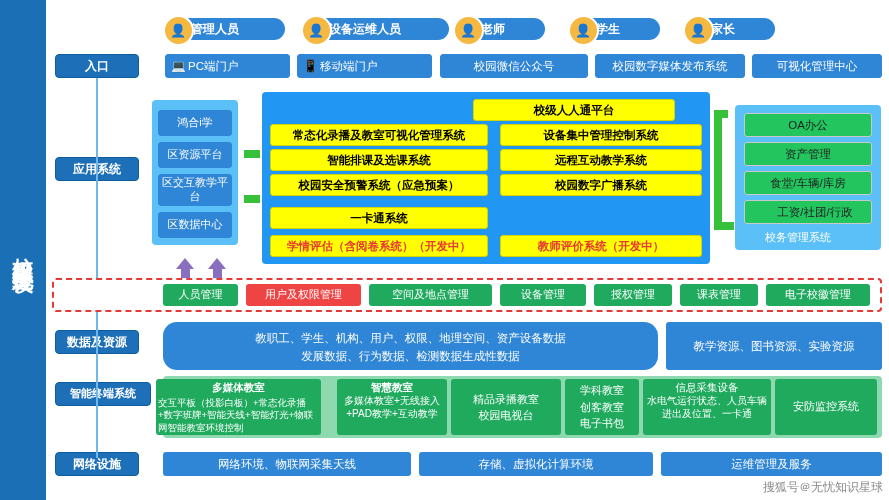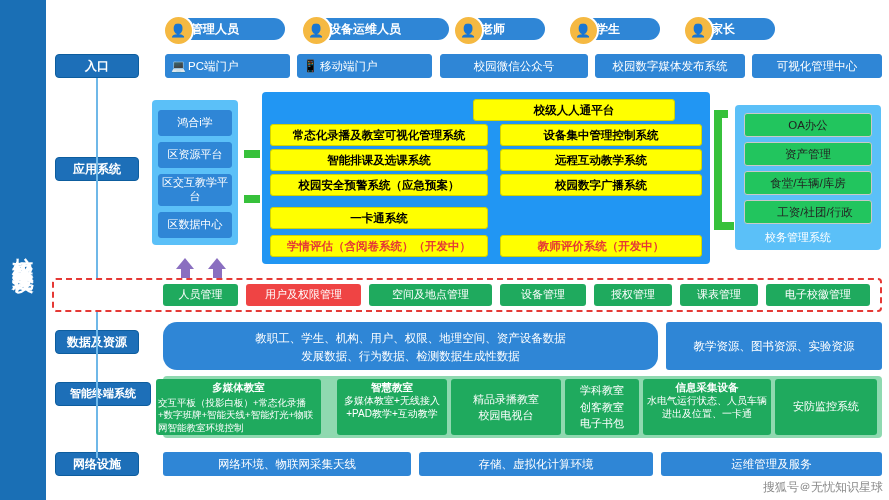--- a/index.html
+++ b/index.html
@@ -235,21 +235,21 @@
     <div style="line-height:1.5;">精品录播教室<br>校园电视台</div>
   </div>
 
   <div class="box" style="left:565px;top:379px;width:74px;height:56px;background:#1faa5e;color:#fff;font-size:11px;">
     <div style="line-height:1.5;white-space:pre-line;">学科教室
 创客教室
 电子书包</div>
   </div>
 
   <div class="box" style="left:643px;top:379px;width:128px;height:56px;background:#1faa5e;color:#fff;font-size:10px;flex-direction:column;justify-content:flex-start;padding-top:2px;">
-    <div style="font-weight:bold;font-size:10.5px;">信息采集设备</div>
+    <div style="font-weight:normal;font-size:10.5px;">信息采集设备</div>
     <div style="line-height:1.3;">水电气运行状态、人员车辆进出及位置、一卡通</div>
   </div>
 
   <div class="box" style="left:775px;top:379px;width:102px;height:56px;background:#1faa5e;color:#fff;font-size:11px;">
     <span>安防监控系统</span>
   </div>
 
   <div class="box blue-flat" style="left:163px;top:452px;width:248px;height:24px;background:#2f86d6;">
     <span>网络环境、物联网采集天线</span>
   </div>

